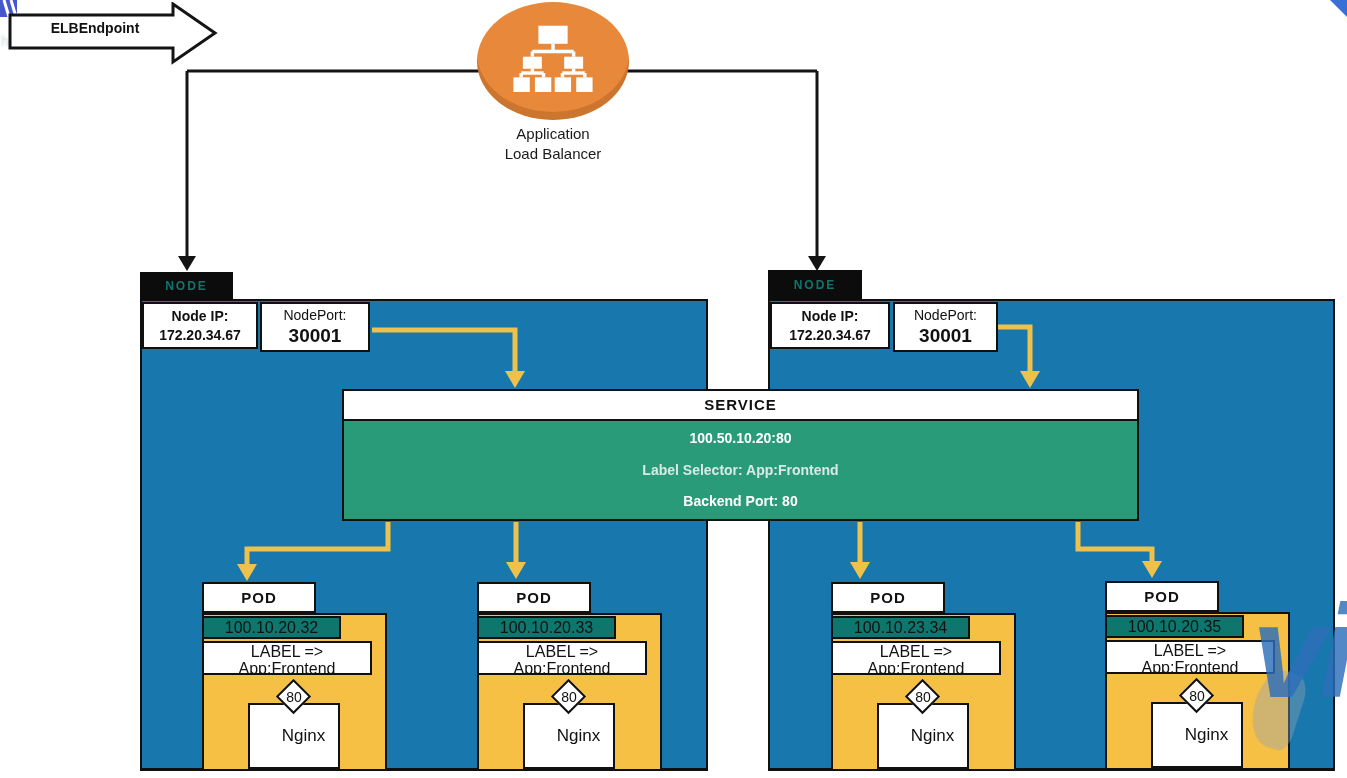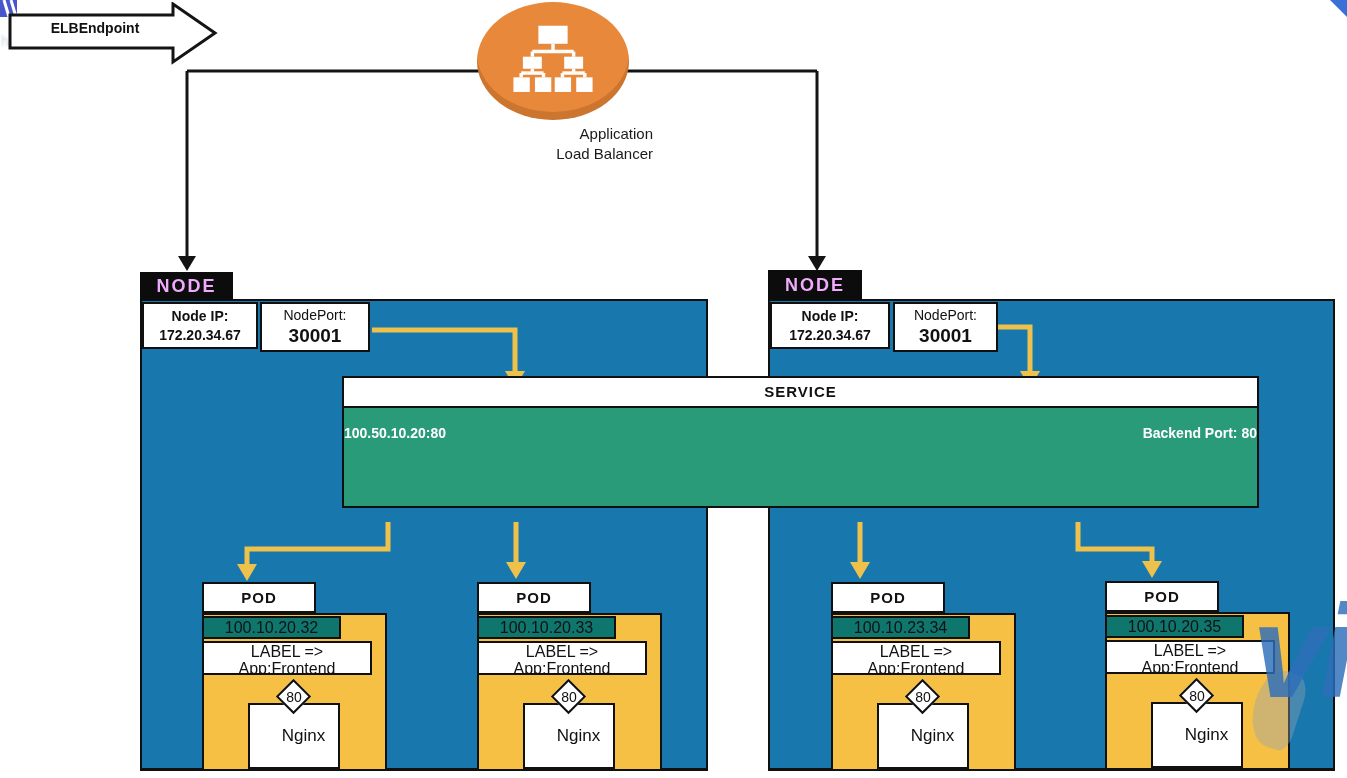--- a/index.html
+++ b/index.html
@@ -1,35 +1,35 @@
 <!DOCTYPE html>
 <html><head>
 <meta charset="utf-8">
 <style>
   * { box-sizing: border-box; }
   body { margin:0; background:#e9e9e9; font-family:"Liberation Sans", sans-serif; }
   .canvas { position:relative; width:1347px; height:778px; background:#ffffff; overflow:hidden; color:#111; }
 
   
   .node { position:absolute; }
-  .node-tab { position:absolute; background:#0c0c0c; color:#f0abfc; font-weight:bold;
-              font-size:18px; letter-spacing:2px; display:flex; align-items:center; justify-content:center; z-index:2; }
+  .node-tab { position:absolute; background:#0c0c0c; color:#0f766e; font-weight:bold;
+              font-size:12px; letter-spacing:2px; display:flex; align-items:center; justify-content:center; z-index:2; }
   .node-box { position:absolute; background:#1878ae; border:2px solid #101010; border-bottom-width:3px; z-index:1; }
   .info-box { position:absolute; background:#fff; border:2px solid #101010; text-align:center;
               display:flex; flex-direction:column; justify-content:center; line-height:1.3; z-index:3; }
   .ip-label, .ip-value { font-weight:bold; font-size:14px; white-space:nowrap; }
   .port-label { font-size:14px; }
   .port-value { font-weight:bold; font-size:19px; }
 
   
-  .service { position:absolute; left:342px; top:376px; width:917px; border:2px solid #101010; z-index:5; }
+  .service { position:absolute; left:342px; top:389px; width:797px; border:2px solid #101010; z-index:5; }
   .service-header { background:#fff; text-align:center; font-weight:bold; font-size:15px;
                     letter-spacing:1px; padding:5px 0 6px; border-bottom:2px solid #101010; }
-  .service-body { background:#2a9b79; height:98px; display:flex; flex-direction:row;
-                  justify-content:space-between; padding:17px 0 10px; color:#fff; font-weight:bold;
+  .service-body { background:#2a9b79; height:98px; display:flex; flex-direction:column;
+                  justify-content:space-between; padding:9px 0 10px; color:#fff; font-weight:bold;
                   font-size:14px; text-align:center; }
   .service-body .selector { color:#d9eae5; }
 
   
   .pod { position:absolute; width:185px; height:189px; z-index:5; }
   .pod-tab { position:absolute; left:0; top:0; width:114px; height:31px; background:#fff;
              border:2px solid #101010; font-weight:bold; font-size:15px; letter-spacing:1px;
              display:flex; align-items:center; justify-content:center; z-index:2; }
   .pod-box { position:absolute; left:0; top:31px; right:0; bottom:0; background:#f5c044;
              border:2px solid #101010; z-index:1; }
@@ -44,21 +44,21 @@
   .port-diamond .num { position:absolute; inset:0; display:flex; align-items:center;
                        justify-content:center; font-size:14px; }
   .nginx-box { position:absolute; left:46px; top:121px; width:92px; height:66px; background:#fff;
                border:2px solid #101010; display:flex; align-items:center; justify-content:center;
                font-size:17px; z-index:4;padding-left:19px; }
 
   
   .alb-circle { position:absolute; left:477px; top:2px; width:152px; height:118px; background:#e8883a;
                 border-radius:50%; z-index:6; box-shadow: inset 0 -8px 0 rgba(120,60,10,0.25);
                 display:flex; align-items:center; justify-content:center; }
-  .alb-label { position:absolute; left:453px; top:124px; width:200px; text-align:right;
+  .alb-label { position:absolute; left:453px; top:124px; width:200px; text-align:center;
                font-size:15px; line-height:1.35; color:#1a1a1a; z-index:6; }
 
   
   .elb-arrow { position:absolute; left:8px; top:2px; z-index:7; }
   .elb-text { position:absolute; left:20px; top:20px; width:150px; text-align:center;
               font-weight:bold; font-size:14px; z-index:8; }
 
   
   .connectors { position:absolute; left:0; top:0; z-index:4; pointer-events:none; }
 
@@ -142,20 +142,21 @@
       <polygon points="850,562 870,562 860,579" stroke="none"></polygon>
       <polyline points="1078,522 1078,549 1152,549 1152,561" fill="none"></polyline>
       <polygon points="1142,561 1162,561 1152,578" stroke="none"></polygon>
     </g>
   </svg>
 
   <div class="service">
     <div class="service-header">SERVICE</div>
     <div class="service-body">
       <div>100.50.10.20:80</div>
+      <div class="selector">Label Selector: App:Frontend</div>
       <div>Backend Port: 80</div>
     </div>
   </div>
 
   <div class="pod" style="left:202px; top:582px;">
     <div class="pod-box"></div>
     <div class="pod-tab">POD</div>
     <div class="pod-ip">100.10.20.32</div>
     <div class="pod-label">
       <div>LABEL =&gt;</div>

